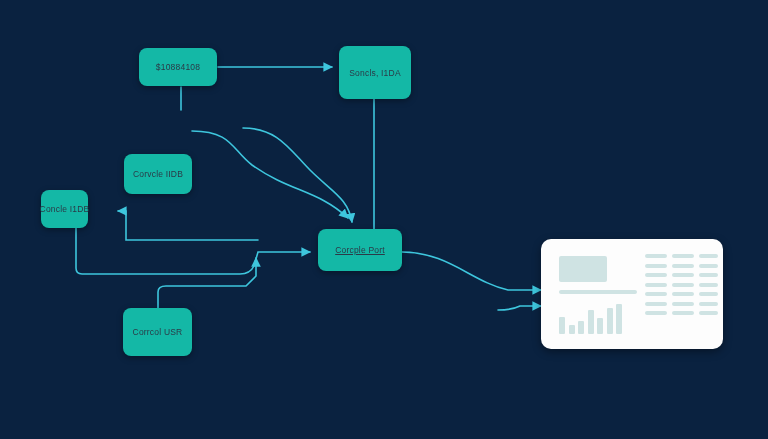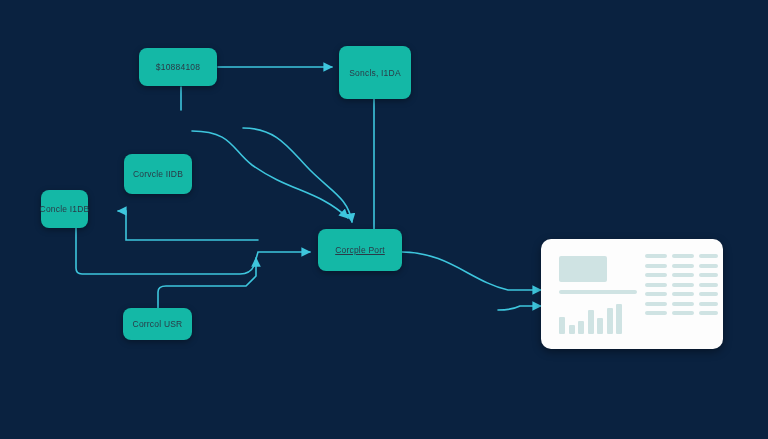--- a/index.html
+++ b/index.html
@@ -159,21 +159,21 @@
   </div>
 
   <div class="node" id="node-corvcle" style="left: 124px; top: 110px; width: 68px; height: 40px; margin-top: 44px;">
     <span class="node-label">Corvcle IIDB</span>
   </div>
 
   <div class="node" id="node-concle" style="left: 41px; top: 190px; width: 47px; height: 38px;">
     <span class="node-label">Concle I1DB</span>
   </div>
 
-  <div class="node" id="node-corrcol" style="left: 123px; top: 308px; width: 69px; height: 32px;">
+  <div class="node" id="node-corrcol" style="left: 123px; top: 308px; width: 69px; height: 48px;">
     <span class="node-label">Corrcol USR</span>
   </div>
 
   <div class="node" id="node-corcple" style="left: 318px; top: 229px; width: 84px; height: 42px; text-decoration: underline;">
     <span class="node-label">Corcple Port</span>
   </div>
 
   <div id="report-card">
     <div class="card-inner">
       <div class="thumb-block"></div>

